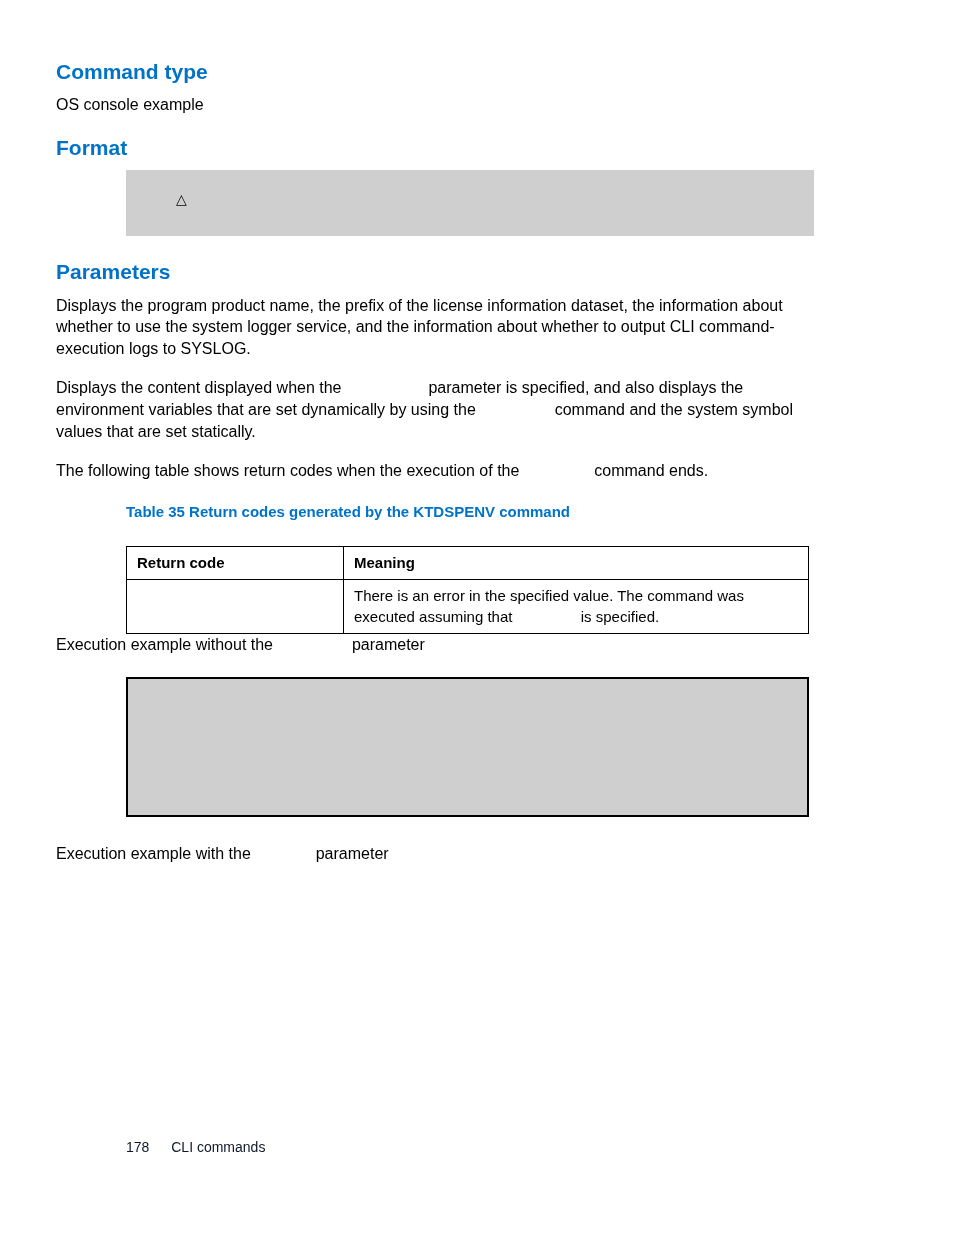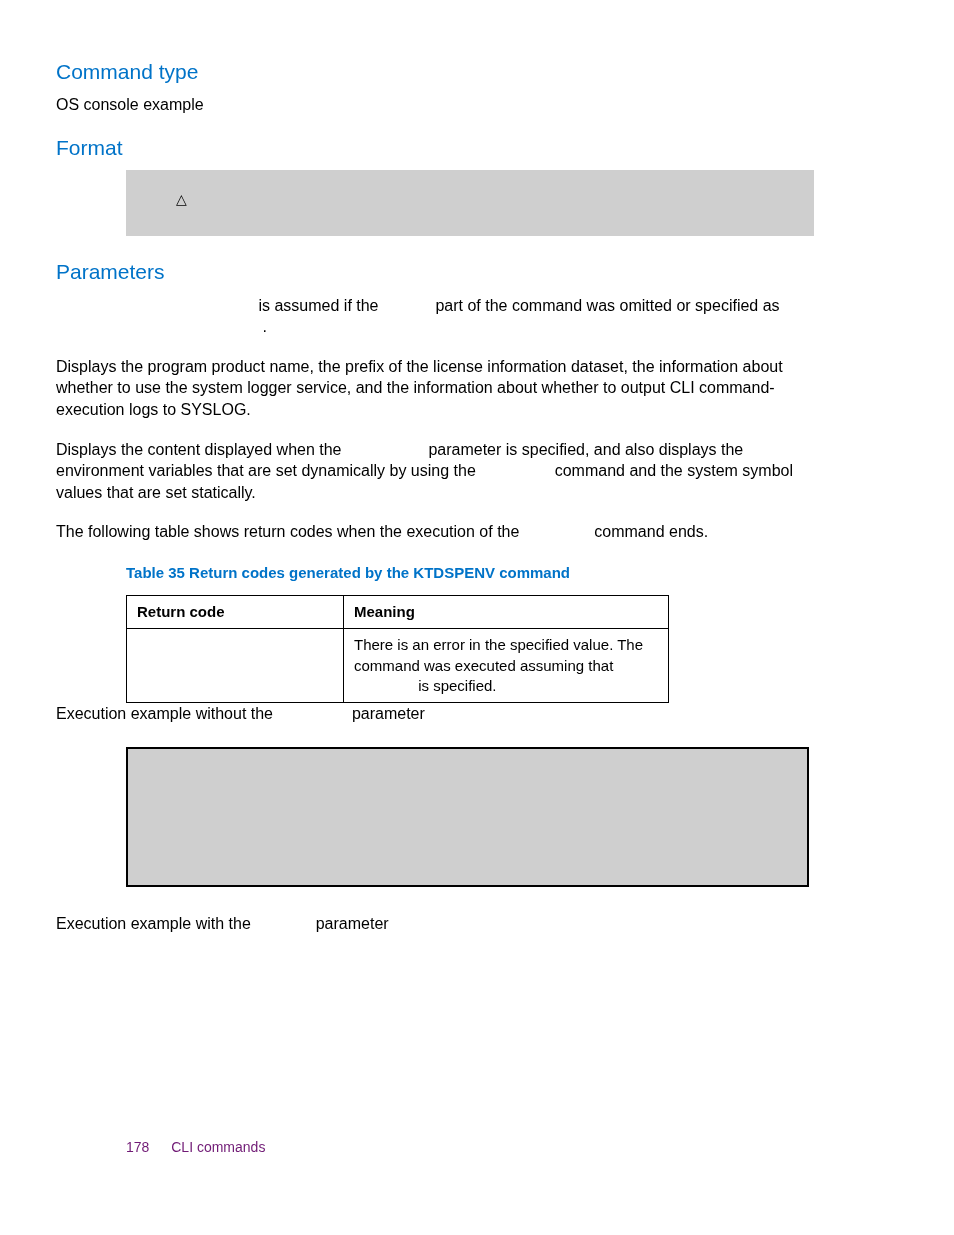--- a/index.html
+++ b/index.html
@@ -16,21 +16,21 @@
   }
   .page {
     position: relative;
     padding: 58px 150px 0 56px;
     box-sizing: border-box;
     width: 954px;
     height: 1235px;
   }
   .heading-blue {
     color: #0073c8;
-    font-weight: 400;
+    font-weight: 700;
     font-size: 21px;
     margin: 0 0 8px 0;
   }
   .body-indent-1 { margin-left: 70px; }
   .body-indent-2 { margin-left: 98px; }
   .para { margin: 0 0 18px 0; }
   .format-box {
     background: #cfcfcf;
     margin-left: 70px;
     margin-right: -10px;
@@ -45,26 +45,26 @@
     font-size: 14px;
   }
   .space-top-md { margin-top: 26px; }
   .space-top-lg { margin-top: 30px; }
   .table-caption {
     color: #0073c8;
     font-weight: 700;
     font-size: 15px;
     margin-left: 70px;
     margin-top: 18px;
-    margin-bottom: 12px;
+    margin-bottom: 24px;
   }
   table.codes {
     border-collapse: collapse;
     margin-left: 70px;
-    width: 543px;
+    width: 683px;
     font-size: 15px;
   }
   table.codes th, table.codes td {
     border: 1px solid #000;
     padding: 6px 10px;
     text-align: left;
     vertical-align: top;
   }
   table.codes th {
     font-weight: 700;
@@ -79,47 +79,39 @@
     width: 683px;
     height: 140px;
     margin-top: 12px;
     margin-bottom: 26px;
   }
   .footer {
     position: absolute;
     left: 126px;
     bottom: 78px;
     font-size: 14px;
-    color: #701a75;
+    color: #0f172a;
   }
   .footer .pnum { margin-right: 18px; }
 </style>
 </head>
 <body>
 
 <div class="page">
 
   <h3 class="heading-blue">Command type</h3>
   <p class="para body-indent-1">OS console example</p>
 
   <h3 class="heading-blue">Format</h3>
   <div class="format-box">
     <span class="delta">△</span>
   </div>
 
   <h3 class="heading-blue">Parameters</h3>
 
-  <p class="para body-indent-2" style="margin-left:150px;">
-    <span style="display:inline-block;width:48px;"></span>
-    <span>is assumed if the</span>
-    <span style="display:inline-block;width:48px;"></span>
-    <span>part of the command was omitted or specified as</span>
-    <span style="display:inline-block;width:52px;"></span>
-    <span>.</span>
-  </p>
 
   <p class="para body-indent-2">Displays the program product name, the prefix of the license information dataset, the information about whether to use the system logger service, and the information about whether to output CLI command-execution logs to SYSLOG.</p>
 
   <p class="para body-indent-2">
     <span>Displays the content displayed when the</span>
     <span style="display:inline-block;width:78px;"></span>
     <span>parameter is specified, and also displays the environment variables that are set dynamically by using the</span>
     <span style="display:inline-block;width:70px;"></span>
     <span>command and the system symbol values that are set statically.</span>
   </p>

